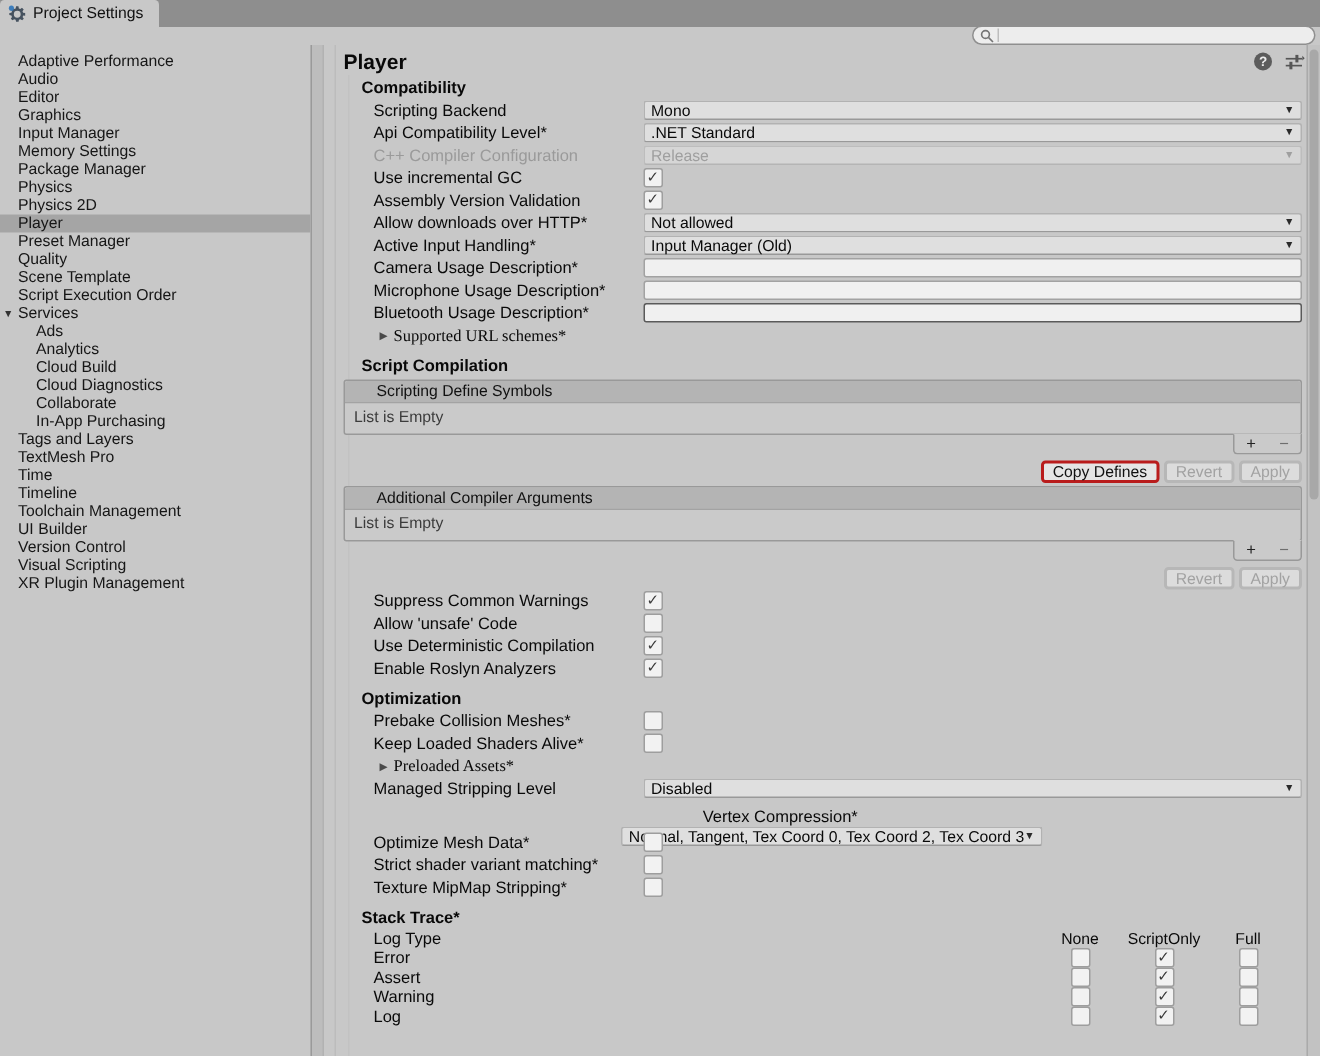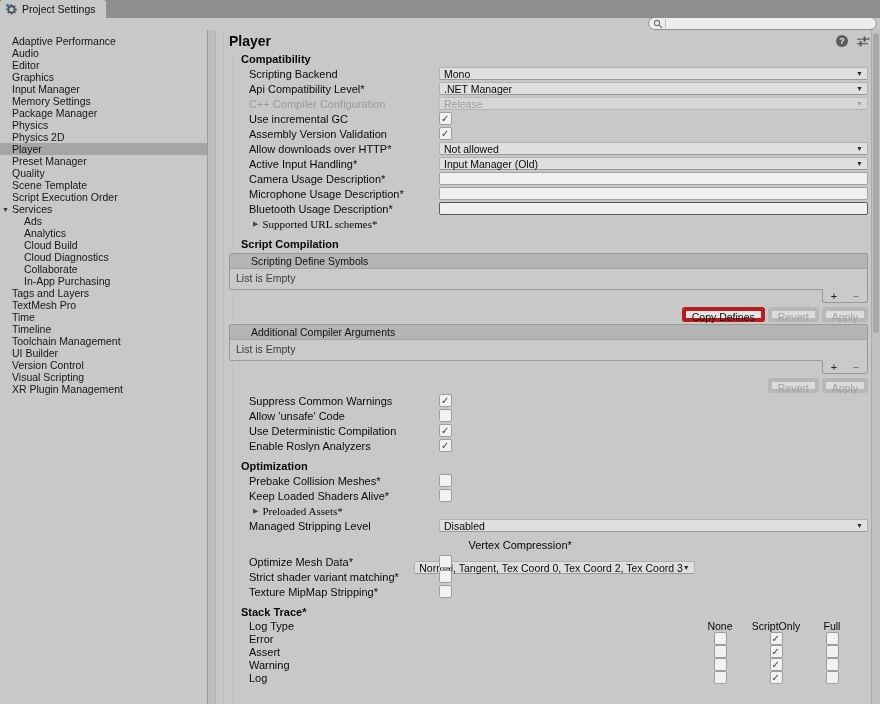--- a/index.html
+++ b/index.html
@@ -41,21 +41,21 @@
   .main-header{height:22px;display:flex;align-items:center;
        padding-left:13px;padding-right:10px;position:relative;z-index:2;}
   .main-title{font-size:14px;font-weight:bold;flex:1;}
   .help-icon{width:12px;height:12px;border-radius:50%;background:#5c5c5c;color:#ececec;
        font-size:9px;font-weight:bold;text-align:center;line-height:12px;margin-right:9px;}
   .presets-icon{display:flex;align-items:center;}
 
   .form{position:absolute;left:25px;right:12px;top:22px;z-index:1;}
   .section{height:14px;line-height:14px;font-weight:bold;font-size:11px;margin-top:6px;}
   .section.first{margin-top:0;}
-  .row{display:flex;align-items:center;height:15px;font-size:11px;gap:10px;}
+  .row{display:flex;align-items:center;height:15px;font-size:11px;}
   .row.gap{margin-top:6px;flex-direction:column;}
   .rlabel{width:188px;padding-left:8px;box-sizing:border-box;white-space:nowrap;
        overflow:hidden;flex:none;}
   .row.disabled .rlabel{color:#9a9a9a;}
   .ctrl{flex:1;display:flex;align-items:center;min-width:0;}
 
   .dropdown{flex:1;height:13px;background:#dfdfdf;border:1px solid #b2b2b2;
        border-bottom-color:#999;border-radius:2px;display:flex;align-items:center;
        padding:0 4px;box-sizing:border-box;min-width:0;}
   .dval{flex:1;font-size:10.5px;white-space:nowrap;overflow:hidden;}
@@ -80,21 +80,21 @@
   .lb-header{height:14px;line-height:14px;background:#b4b4b4;border-bottom:1px solid #a3a3a3;
        font-size:10.5px;padding-left:21px;color:#111;border-radius:2px 2px 0 0;}
   .lb-body{height:20px;font-size:10.5px;color:#3c3c3c;padding:3px 0 0 6px;box-sizing:border-box;}
   .lb-footer-wrap{height:14px;position:relative;margin-left:-12px;}
   .lb-footer{position:absolute;right:0;top:-1px;width:46px;height:14px;background:#cacaca;
        border:1px solid #999;border-top:1px solid #cacaca;border-radius:0 0 3px 3px;
        display:flex;align-items:center;justify-content:space-around;box-sizing:border-box;}
   .pm{font-size:11px;line-height:11px;color:#222;}
   .pm.dim{color:#6e6e6e;}
   .btnrow{display:flex;justify-content:flex-end;gap:3px;margin-top:3px;height:15px;align-items:center;}
-  .btn{height:15px;background:#e5e5e5;border:4px solid #b91c1c;border-radius:3px;
+  .btn{height:15px;background:#e5e5e5;border:2px solid #b91c1c;border-radius:3px;
        font-size:10.5px;line-height:13px;padding:0 6px;color:#111;box-sizing:border-box;}
   .btn.disabled{color:#a2a2a2;background:#dcdcdc;border-color:#b7b7b7;}
 
   .row.matrix{height:13px;}
   .row.matrix .rlabel{flex:1;width:auto;}
   .mcols{display:flex;width:168px;margin-right:8px;flex:none;}
   .mcol{width:56px;text-align:center;font-size:10.5px;display:flex;justify-content:center;align-items:center;}
 
   .vscroll{position:absolute;right:0;top:0;bottom:0;width:9px;background:#c2c2c2;
        border-left:1px solid #aaaaaa;box-sizing:border-box;}
@@ -186,21 +186,21 @@
               <div class="dropdown">
                 <span class="dval">Mono</span>
                 <span class="darrow">▼</span>
               </div>
             </div>
           </div>
           <div class="row">
             <span class="rlabel">Api Compatibility Level*</span>
             <div class="ctrl">
               <div class="dropdown">
-                <span class="dval">.NET Manager</span>
+                <span class="dval">.NET Standard</span>
                 <span class="darrow">▼</span>
               </div>
             </div>
           </div>
           <div class="row disabled">
             <span class="rlabel">C++ Compiler Configuration</span>
             <div class="ctrl">
               <div class="dropdown disabled">
                 <span class="dval">Release</span>
                 <span class="darrow">▼</span>

